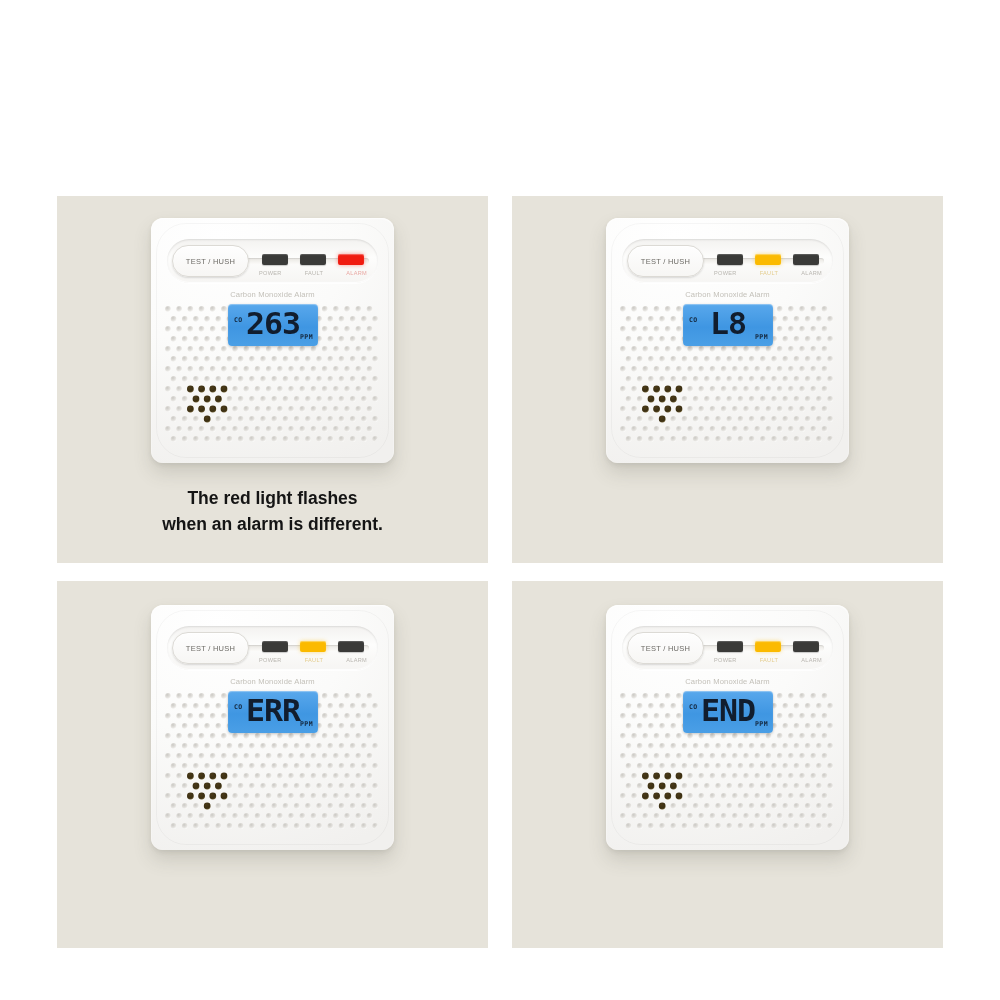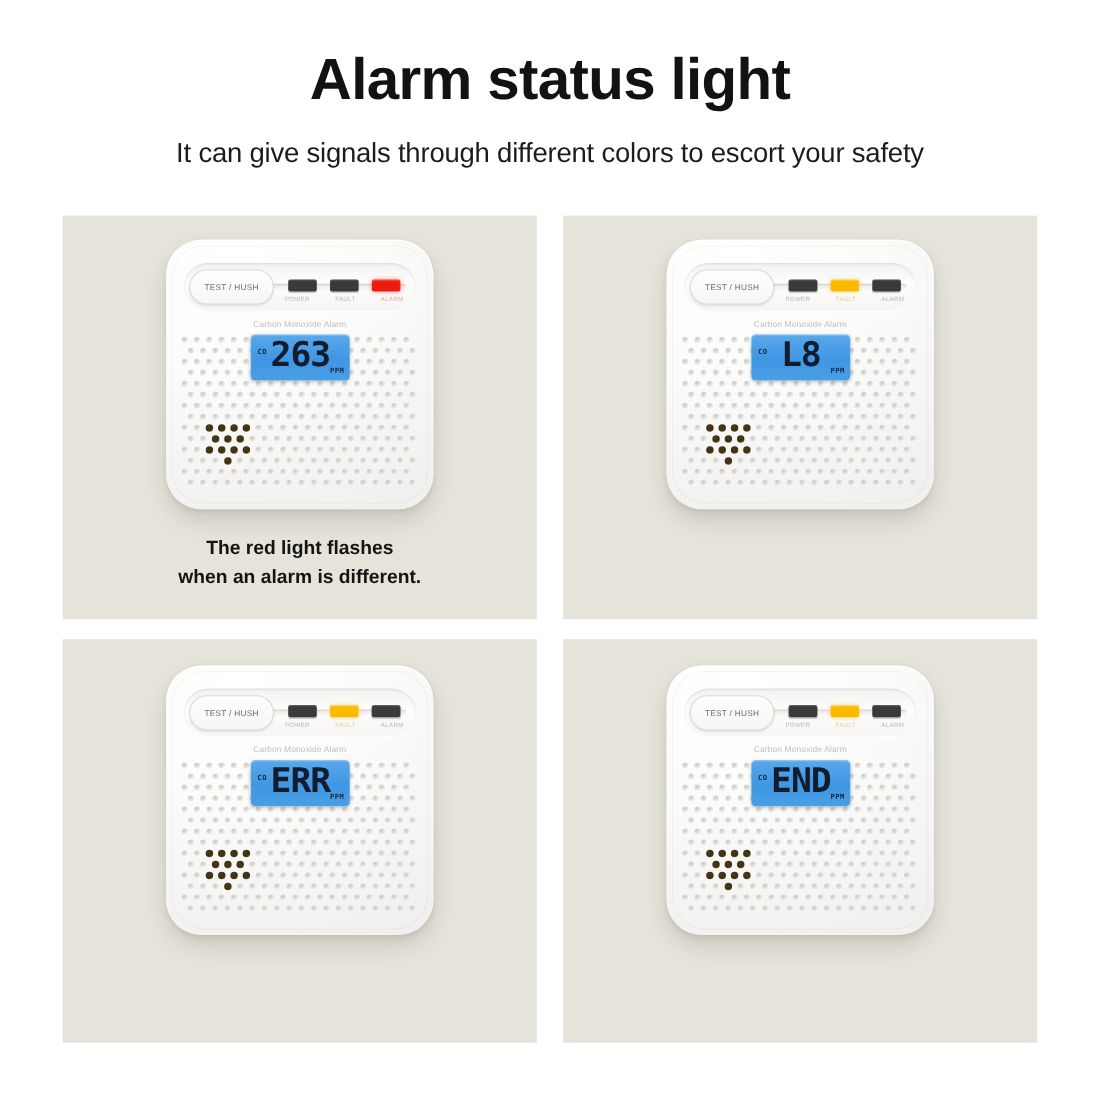--- a/index.html
+++ b/index.html
@@ -65,21 +65,21 @@
     flex-direction: column;
     align-items: center;
   }
 
   
   .device {
     position: relative;
     width: 243px;
     height: 245px;
     margin-top: 22px;
-    border-radius: 32px;
+    border-radius: 12px;
     background:
       radial-gradient(120% 100% at 28% 8%, #ffffff 0%, #fbfbfa 45%, #f1f0ee 100%);
     box-shadow:
       0 10px 18px rgba(80,75,65,0.17),
       0 2px 4px rgba(80,75,65,0.10),
       inset 0 1px 2px rgba(255,255,255,0.9);
   }
   .panel.p3 .device, .panel.p4 .device { margin-top: 24px; }
 
   
@@ -261,24 +261,20 @@
     margin-top: 32px;
   }
   .panel.p3 .caption, .panel.p4 .caption { bottom: 22px; }
   .caption .l { display: block; }
 </style>
 </head>
 <body>
 
 <div class="page">
 
-  <div class="header">
-    <div class="title">Alarm status light</div>
-    <div class="subtitle">It can give signals through different colors to escort your safety</div>
-  </div>
 
   <div class="grid">
 
     <div class="panel p1">
       <div class="device">
         <div class="strip">
           <div class="groove"></div>
           <div class="test-btn">TEST / HUSH</div>
           <div class="leds">
             <div class="led"></div>

